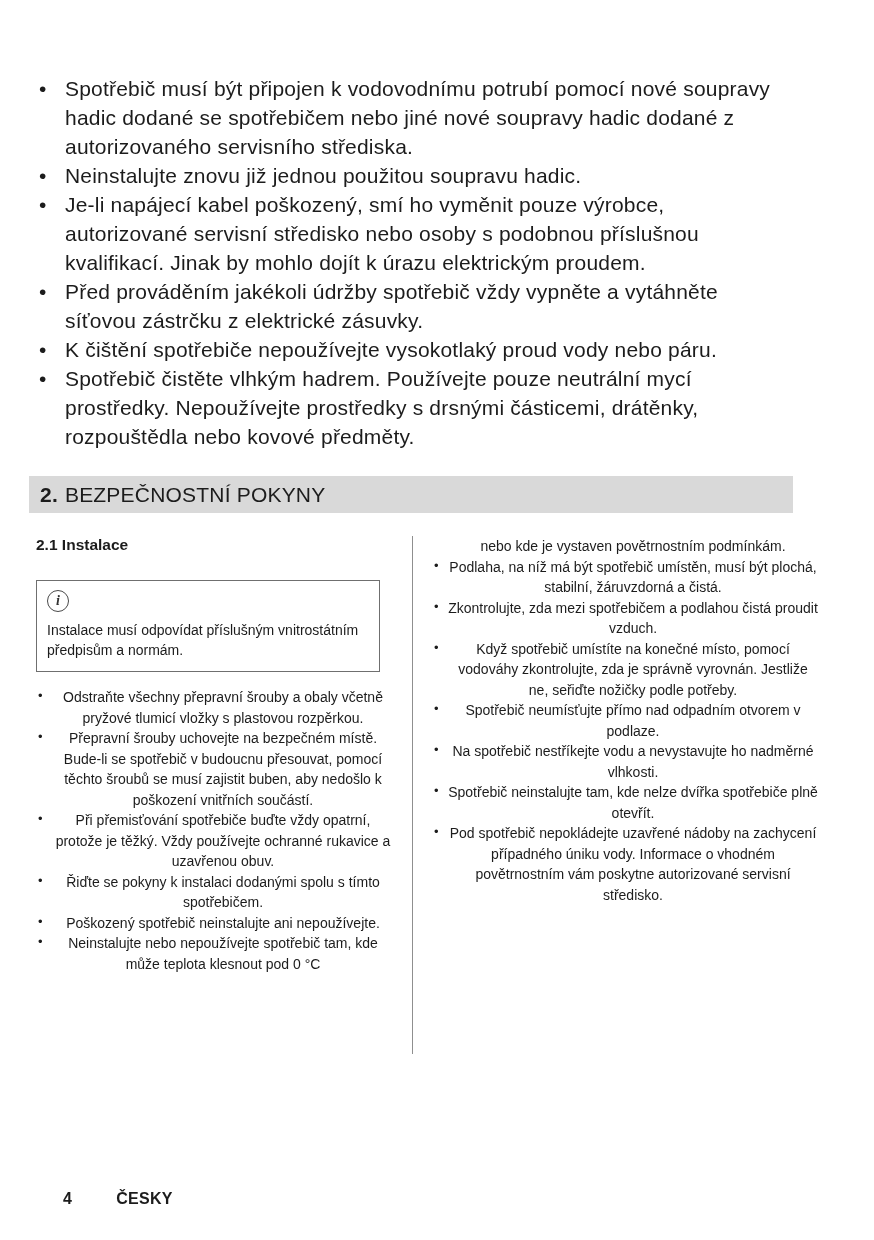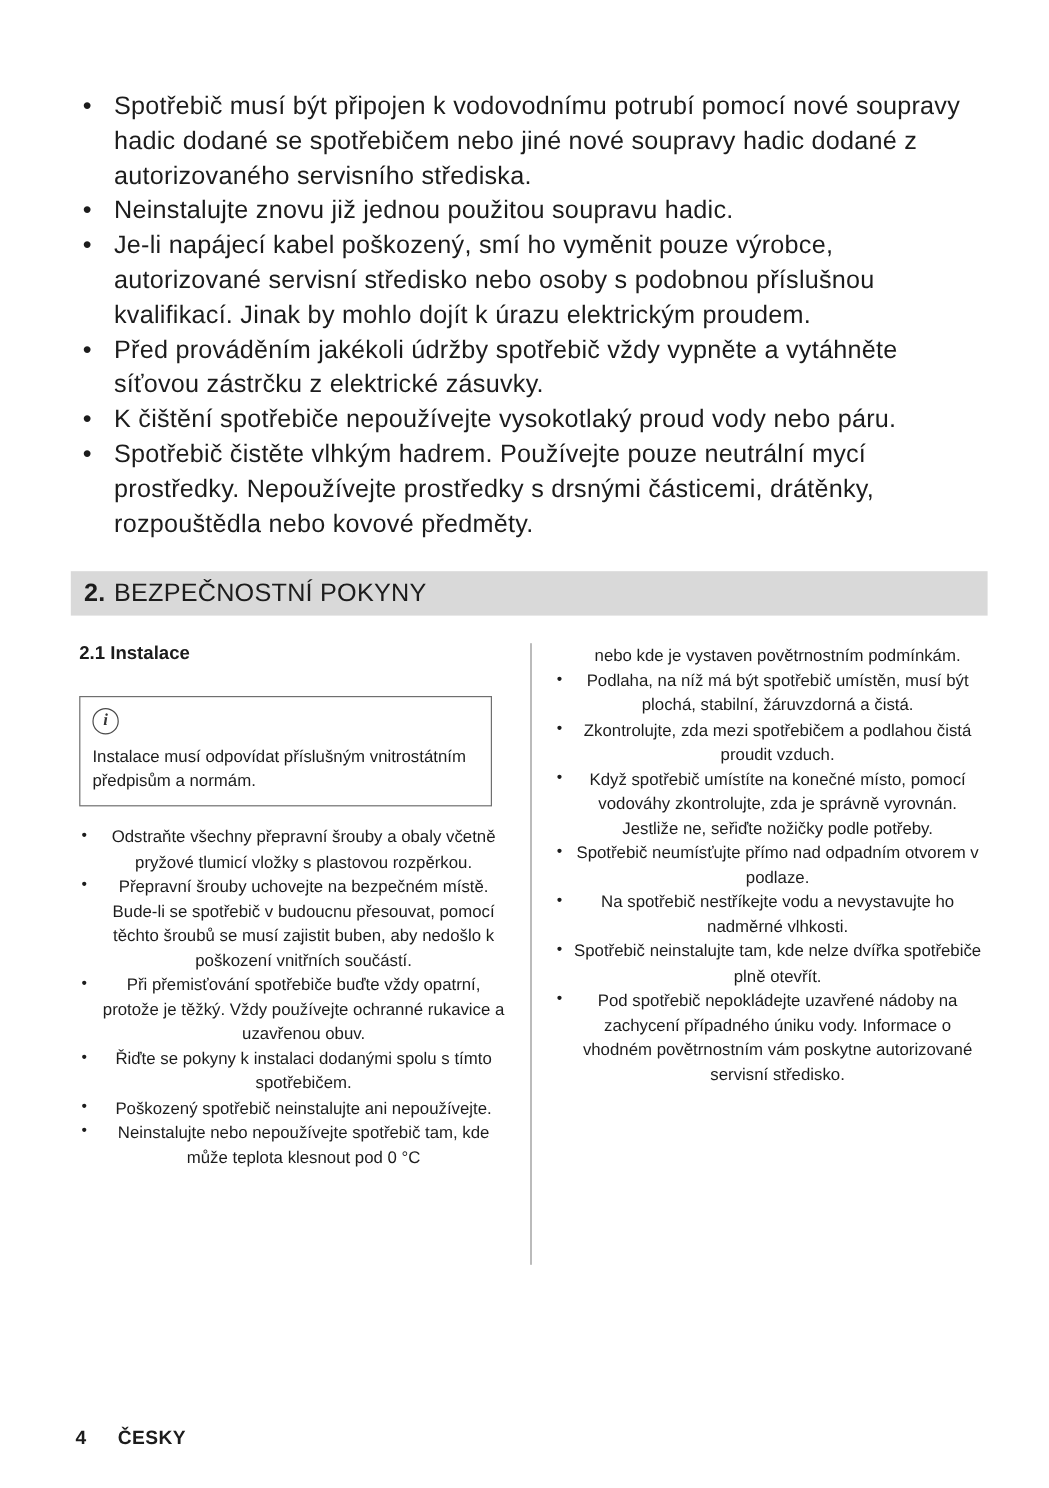--- a/index.html
+++ b/index.html
@@ -3,21 +3,21 @@
 <meta charset="utf-8">
 <style>
   * { margin:0; padding:0; box-sizing:border-box; }
   html,body { background:#ffffff; }
   body {
     width:874px; height:1240px;
     font-family:"Liberation Sans", sans-serif;
     color:#1c1c1c;
     overflow:hidden;
   }
-  .page { position:relative; width:874px; height:880px; padding:74px 56px 0 66px; }
+  .page { position:relative; width:874px; height:880px; padding:74px 56px 0 36px; }
 
   
   .intro-list { list-style:none; width:740px; font-size:21px; line-height:29px; letter-spacing:0.2px; }
   .intro-list li { position:relative; padding-left:29px; }
   .intro-list li::before { content:"\2022"; position:absolute; left:3px; top:0; }
 
   
   .section-heading {
     margin-top:25px; margin-left:-7px;
     width:764px; height:37px;
@@ -47,21 +47,21 @@
   .info-box p { font-size:14px; line-height:20px; }
 
   
   .col-list { list-style:none; font-size:14px; line-height:20.5px;text-align:center; }
   .col-list li { position:relative; padding-left:16px; }
   .col-list li::before { content:"\2022"; position:absolute; left:2px; top:-1px; font-size:13px; }
   .continuation { font-size:14px; line-height:20.5px; padding-left:16px;text-align:center; }
 
   
   .footer { position:absolute; left:63px; top:1190px; font-size:16px; font-weight:bold; letter-spacing:0.3px; }
-  .footer .lang { margin-left:26px; }
+  .footer .lang { margin-left:44px; }
 </style>
 </head>
 <body>
 
 <div class="page">
 
   <ul class="intro-list">
     <li><span>Spotřebič musí být připojen k vodovodnímu potrubí pomocí nové soupravy hadic dodané se spotřebičem nebo jiné nové soupravy hadic dodané z autorizovaného servisního střediska.</span></li>
     <li><span>Neinstalujte znovu již jednou použitou soupravu hadic.</span></li>
     <li><span>Je-li napájecí kabel poškozený, smí ho vyměnit pouze výrobce, autorizované servisní středisko nebo osoby s podobnou příslušnou kvalifikací. Jinak by mohlo dojít k úrazu elektrickým proudem.</span></li>

